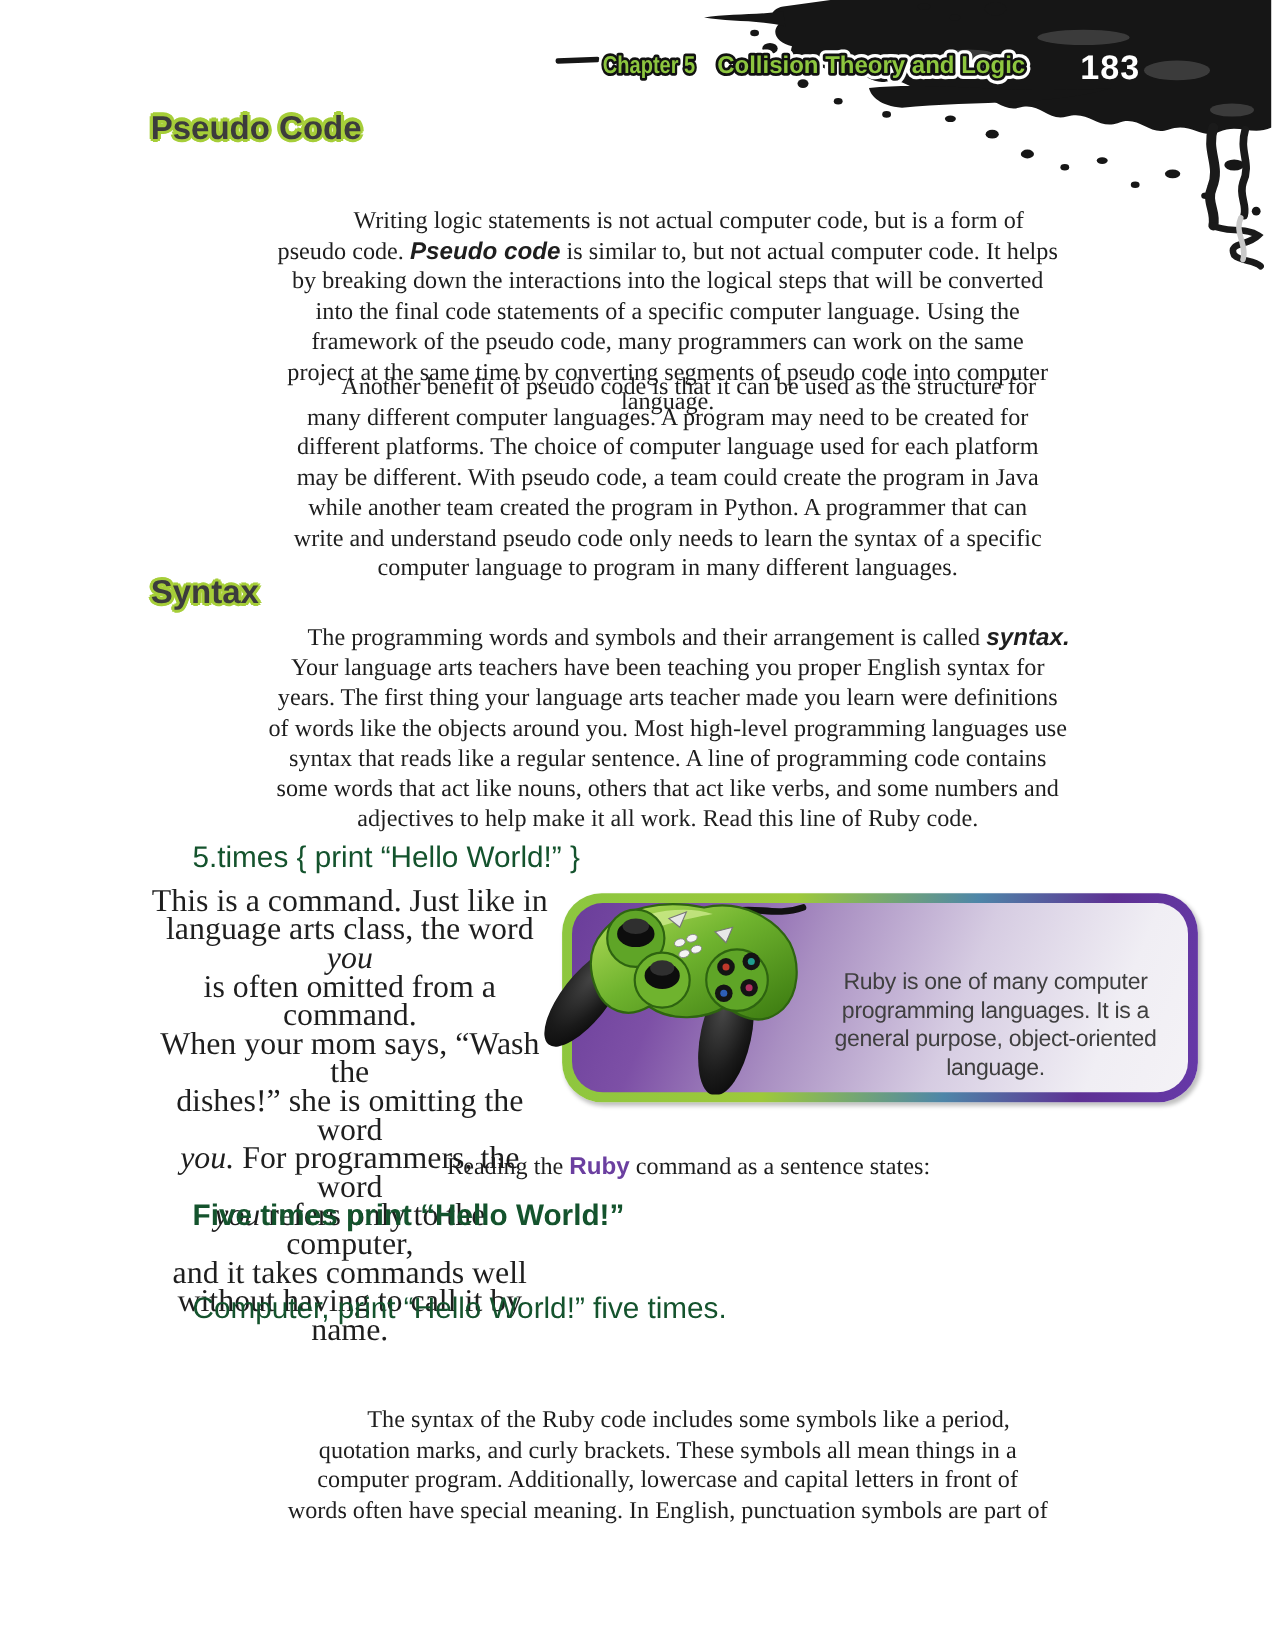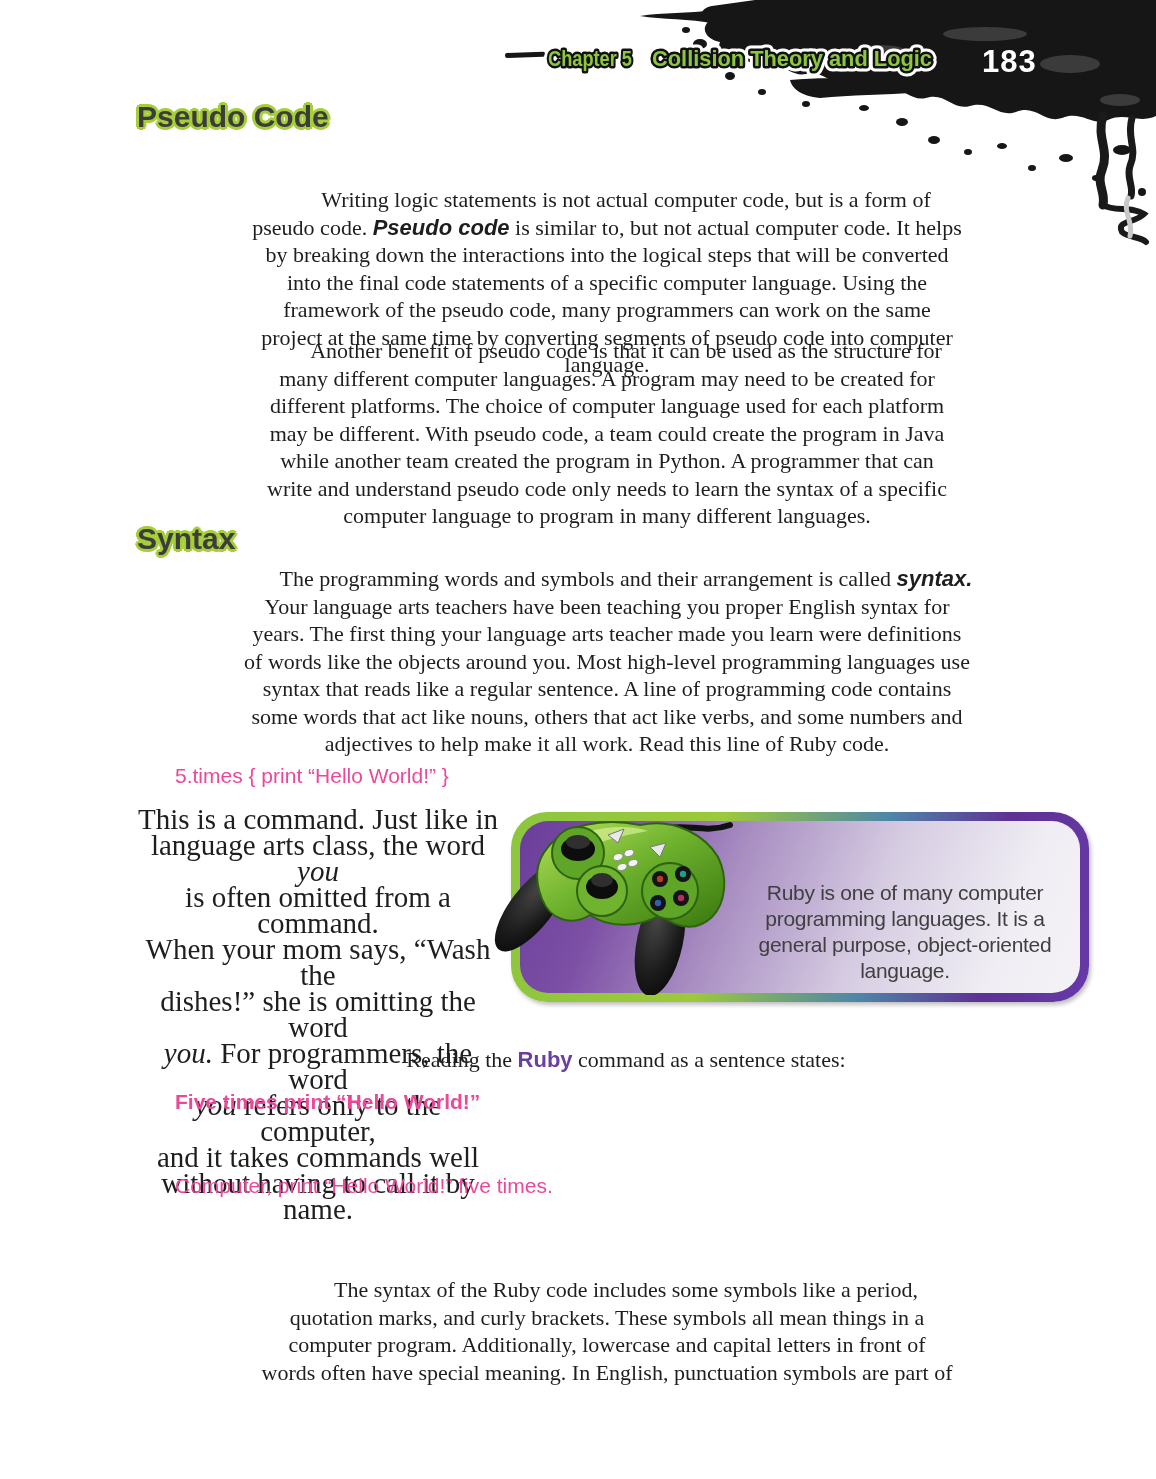--- a/index.html
+++ b/index.html
@@ -13,21 +13,21 @@
     text-shadow:-2px -2px 0 #a6ce39,2px -2px 0 #a6ce39,-2px 2px 0 #a6ce39,2px 2px 0 #a6ce39,
       -3px 0 0 #a6ce39,3px 0 0 #a6ce39,0 -3px 0 #a6ce39,0 3px 0 #a6ce39;}
   
   .body-par{position:absolute;left:137px;width:940px;margin:0;
     font-size:22px;line-height:27.5px;white-space:pre-line;}
   .indent{text-indent:38px;}
   .seg-term{font-family:"Liberation Sans",sans-serif;font-weight:bold;font-style:italic;}
   .seg-italic{font-style:italic;}
   .seg-ruby{font-family:"Liberation Sans",sans-serif;font-weight:bold;color:#6b3fa0;}
   .code-line{position:absolute;left:175px;margin:0;font-family:"Liberation Sans",sans-serif;
-    font-size:21px;color:#ec4899;white-space:pre-line;}
+    font-size:27px;color:#14532d;white-space:pre-line;}
   .left-col{position:absolute;left:137px;top:806px;width:362px;margin:0;
     font-size:29px;line-height:26px;white-space:pre-line;}
   
   .cheat-box{position:absolute;left:511px;top:812px;width:578px;height:190px;
     border-radius:36px;padding:9px;box-sizing:border-box;
     background:linear-gradient(100deg,#8cc63f 0%,#9dc93b 35%,#4e86a8 62%,#5e3194 82%,#6639a8 100%);
     box-shadow:2px 3px 4px rgba(0,0,0,.25);}
   .cheat-box-inner{width:100%;height:100%;border-radius:28px;
     background:linear-gradient(112deg,#6a3d9a 0%,#7d50a6 18%,#a98fc2 38%,#d6cce2 62%,#f0eef4 85%,#f4f2f6 100%);}
   .cheat-pill{position:absolute;right:2px;top:4px;width:372px;height:54px;border-radius:27px;

